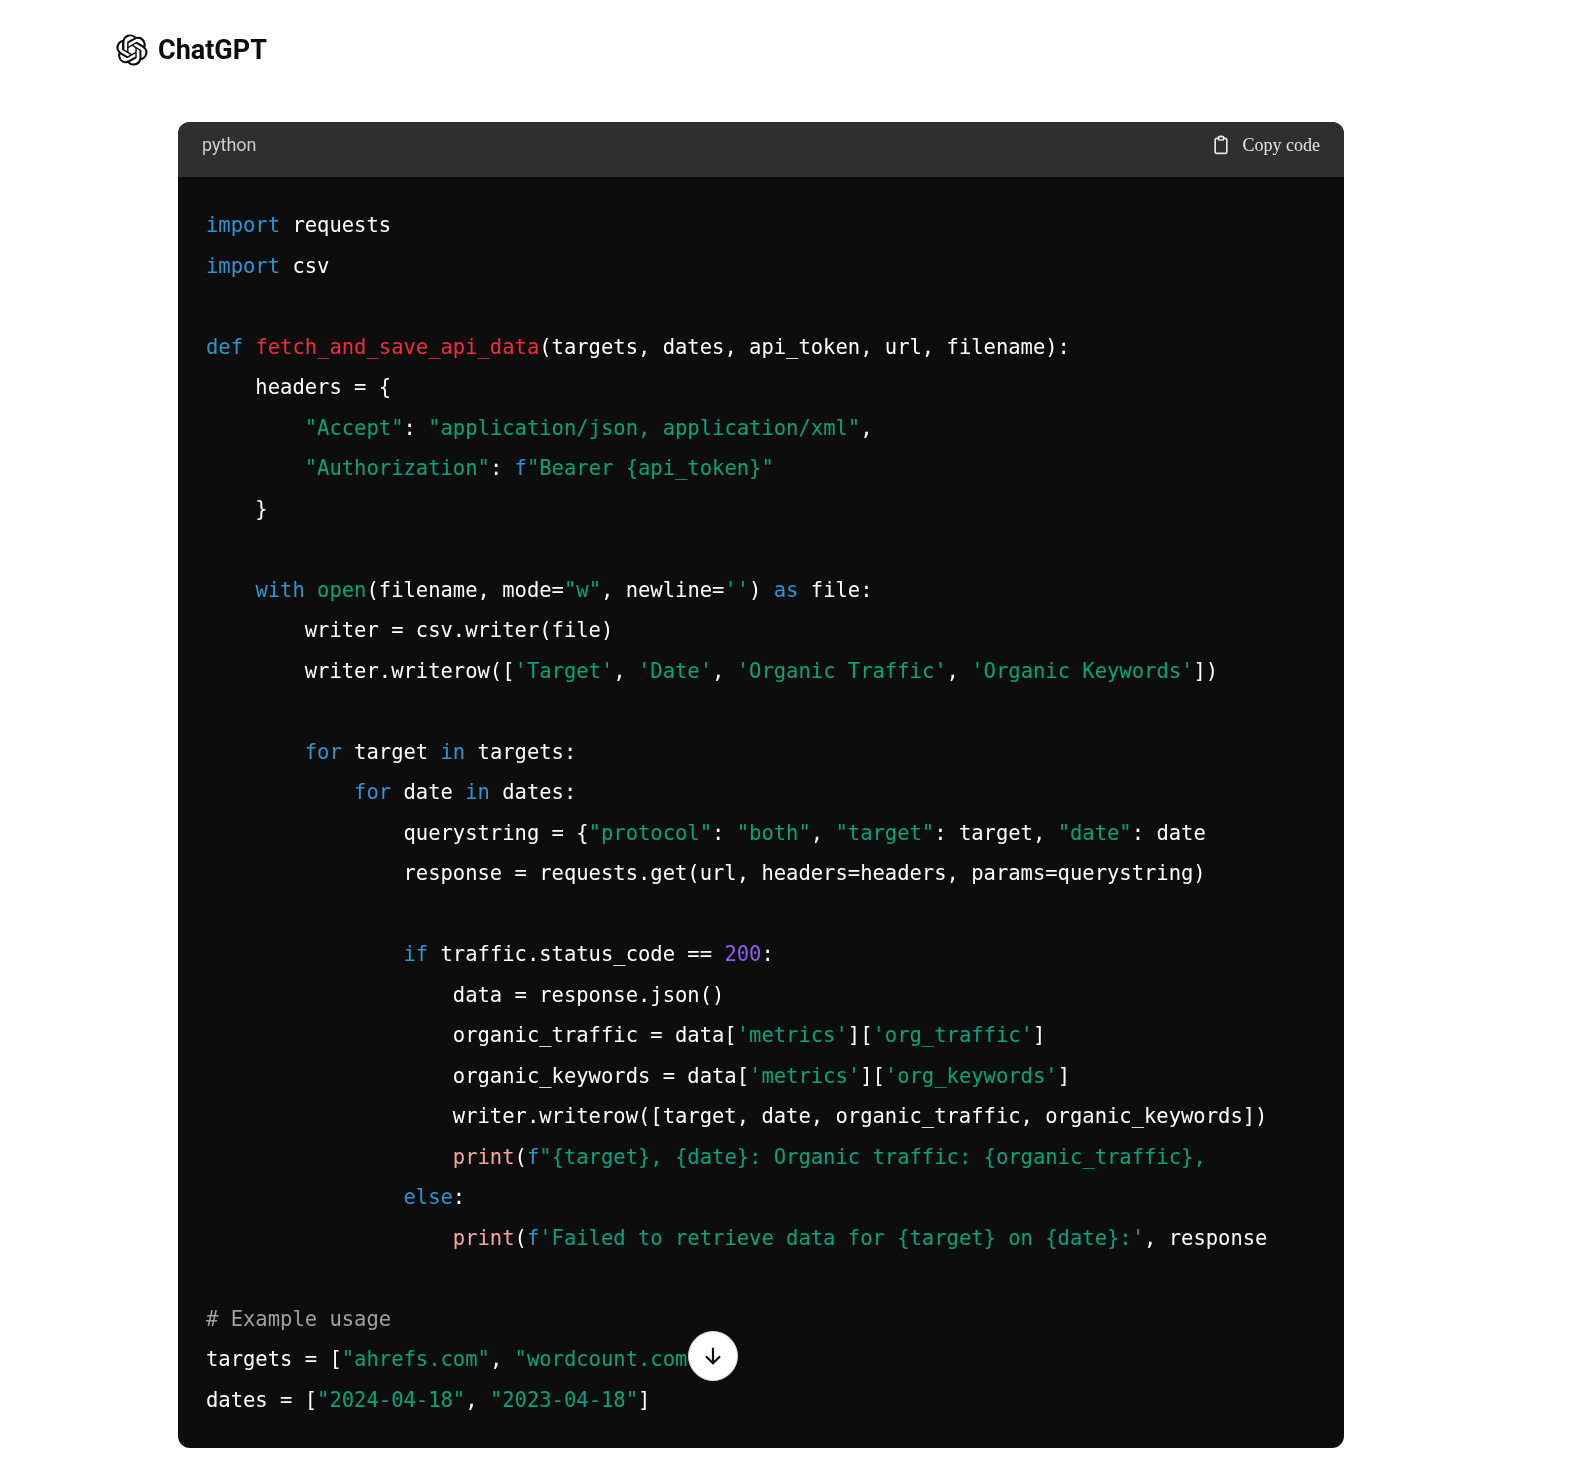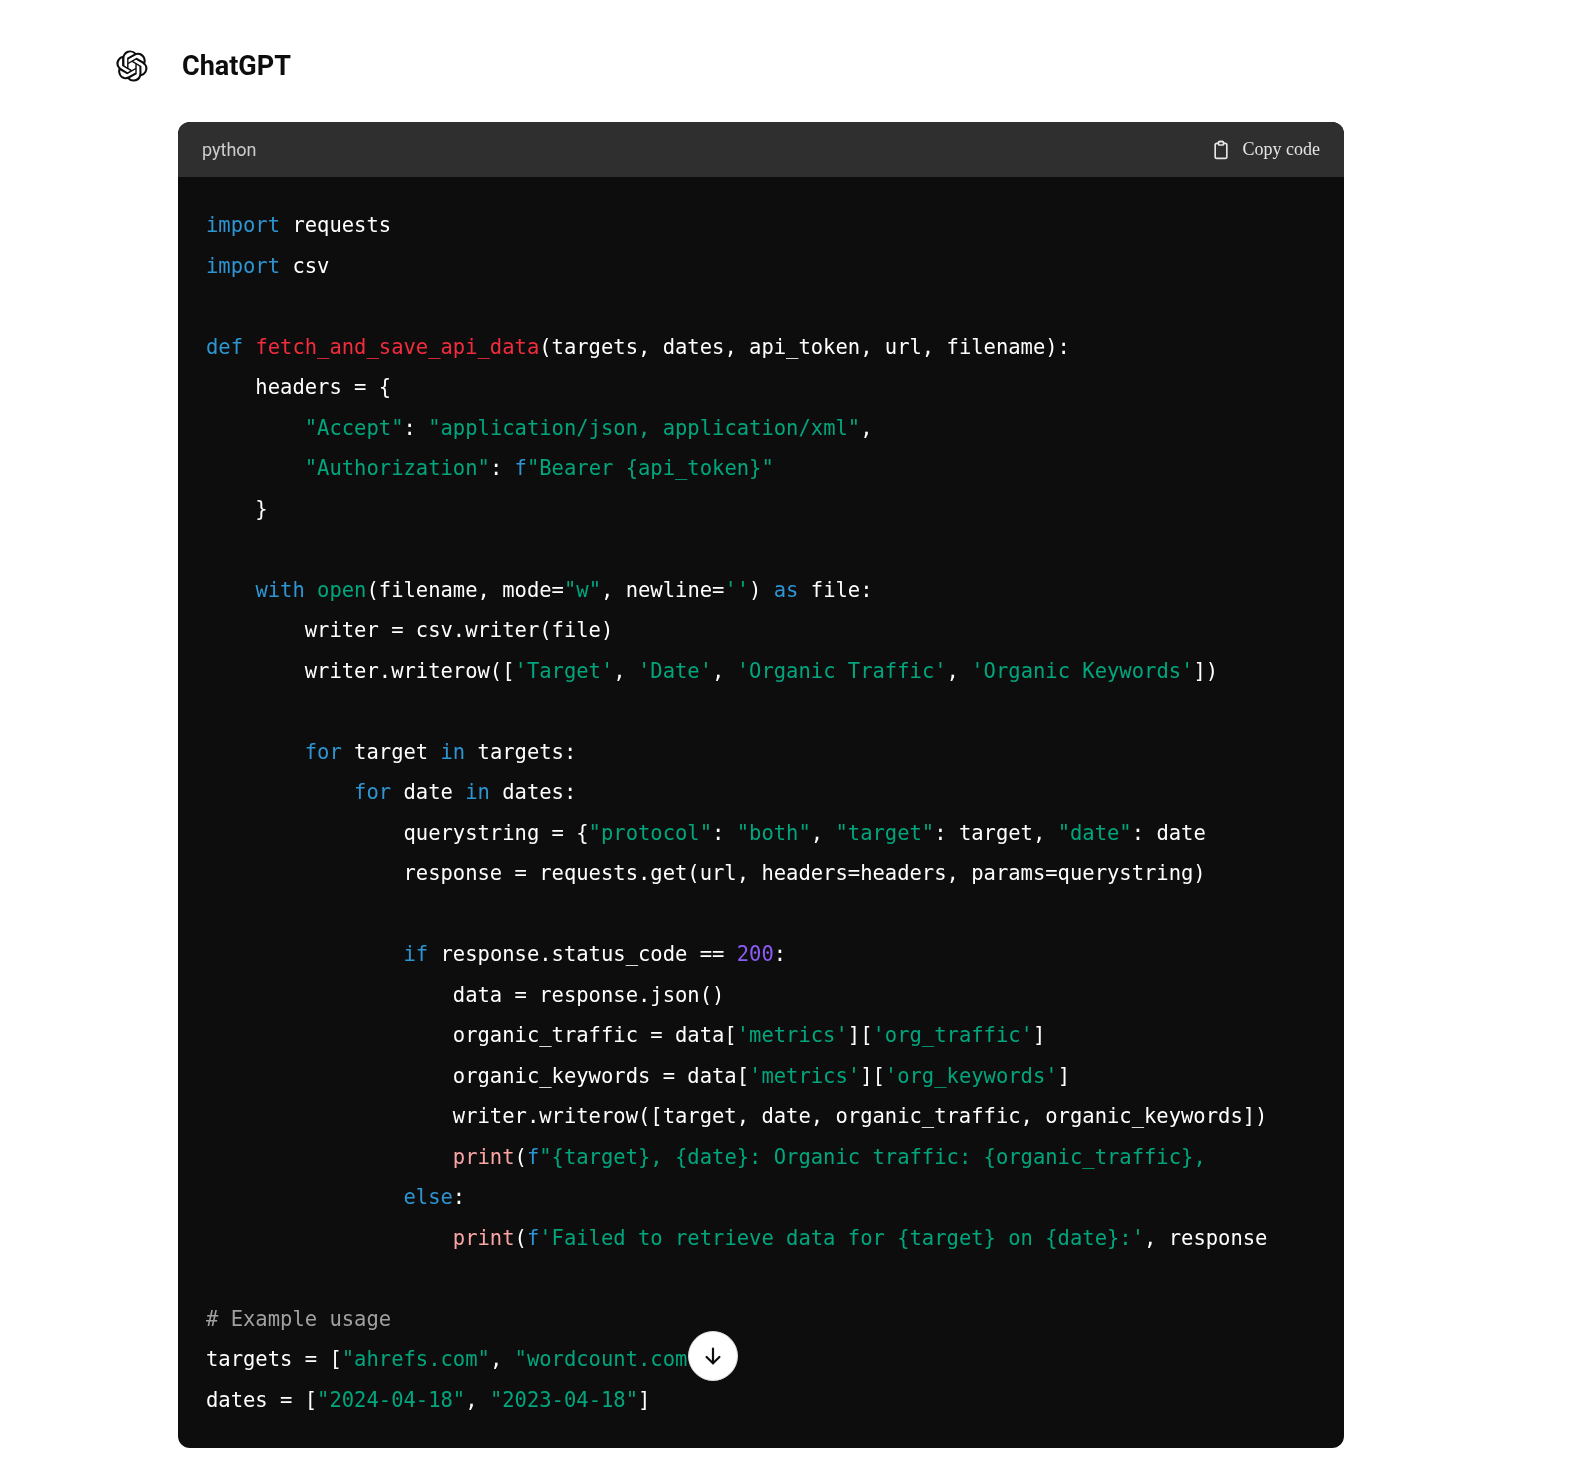--- a/index.html
+++ b/index.html
@@ -6,44 +6,44 @@
   body {
     background: #ffffff;
     font-family: "Segoe UI", -apple-system, BlinkMacSystemFont, Roboto, Helvetica, Arial, sans-serif;
     width: 1576px;
     height: 1472px;
     overflow: hidden;
     position: relative;
   }
   .header {
     position: absolute;
-    top: 50px;
+    top: 34px;
     left: 116px;
     display: flex;
     align-items: center;
-    gap: 34px;
+    gap: 10px;
   }
   .logo-icon svg { display: block; }
   .brand {
     font-size: 27px;
     font-weight: 700;
     color: #0d0d0d;
   }
   .code-block {
     position: absolute;
     top: 122px;
     left: 178px;
     width: 1166px;
     border-radius: 12px;
     overflow: hidden;
     background: #0d0d0d;
   }
   .code-toolbar {
     display: flex;
-    align-items: center;
+    align-items: flex-start;
     justify-content: space-between;
     background: #2f2f2f;
     padding: 12px 24px;
     height: 55px;
   }
   .lang-label {
     color: #cdcdcd;
     font-size: 18px;
     font-weight: 400;
   }
@@ -132,21 +132,21 @@
 
     <span class="tok-kw">with</span> <span class="tok-call">open</span><span>(filename, mode=</span><span class="tok-str">"w"</span><span>, newline=</span><span class="tok-str">''</span><span>)</span> <span class="tok-kw">as</span><span> file:</span>
 <span>        writer = csv.writer(file)</span>
 <span>        writer.writerow([</span><span class="tok-str">'Target'</span>, <span class="tok-str">'Date'</span>, <span class="tok-str">'Organic Traffic'</span>, <span class="tok-str">'Organic Keywords'</span><span>])</span>
 
         <span class="tok-kw">for</span><span> target </span><span class="tok-kw">in</span><span> targets:</span>
             <span class="tok-kw">for</span><span> date </span><span class="tok-kw">in</span><span> dates:</span>
 <span>                querystring = {</span><span class="tok-str">"protocol"</span>: <span class="tok-str">"both"</span>, <span class="tok-str">"target"</span><span>: target, </span><span class="tok-str">"date"</span><span>: date</span>
 <span>                response = requests.get(url, headers=headers, params=querystring)</span>
 
-                <span class="tok-kw">if</span><span> response.status_code == </span><span class="tok-num">200</span><span>:</span>
+                <span class="tok-kw">if</span><span> traffic.status_code == </span><span class="tok-num">200</span><span>:</span>
 <span>                    data = response.json()</span>
 <span>                    organic_traffic = data[</span><span class="tok-str">'metrics'</span><span>][</span><span class="tok-str">'org_traffic'</span><span>]</span>
 <span>                    organic_keywords = data[</span><span class="tok-str">'metrics'</span><span>][</span><span class="tok-str">'org_keywords'</span><span>]</span>
 <span>                    writer.writerow([target, date, organic_traffic, organic_keywords])</span>
 <span>                    </span><span class="tok-builtin">print</span><span>(</span><span class="tok-kw">f</span><span class="tok-str">"{target}, {date}: Organic traffic: {organic_traffic}, </span>
                 <span class="tok-kw">else</span><span>:</span>
 <span>                    </span><span class="tok-builtin">print</span><span>(</span><span class="tok-kw">f</span><span class="tok-str">'Failed to retrieve data for {target} on {date}:'</span><span>, response</span>
 
 <span class="tok-cmt"># Example usage</span>
 <span>targets = [</span><span class="tok-str">"ahrefs.com"</span>, <span class="tok-str">"wordcount.com"</span><span>]</span>

